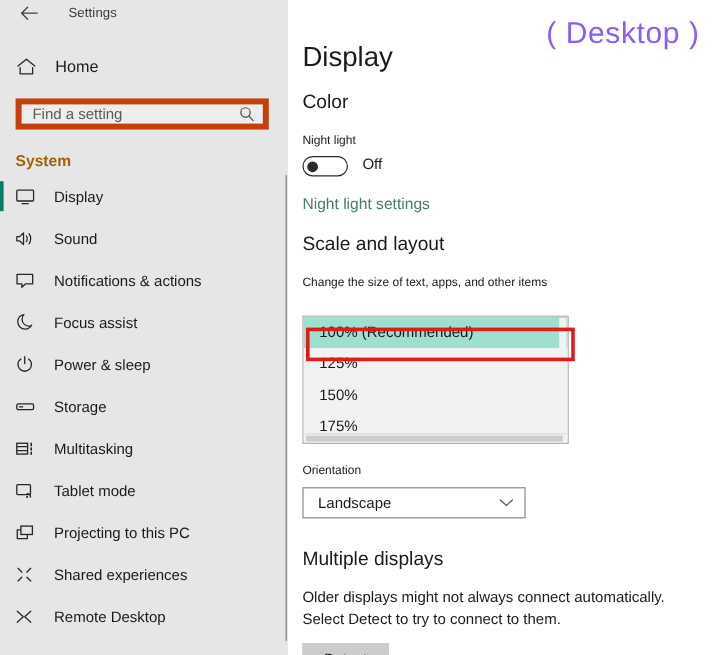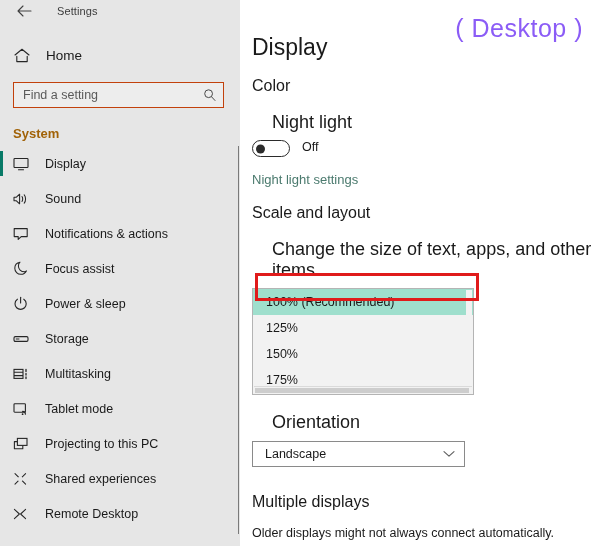--- a/index.html
+++ b/index.html
@@ -79,21 +79,21 @@
   .home-label {
     font-size: 13.5px;
     color: #1a1a1a;
     margin-left: 15px;
   }
 
   .search-wrap {
     margin: 10px 16px 0 13px;
     height: 26px;
     background: #ededed;
-    border: 1px solid #c2410c;
+    border: 5px solid #c2410c;
     display: flex;
     align-items: flex-end;
     position: relative;
   }
 
   .search-input {
     border: 0;
     outline: 0;
     background: transparent;
     font-family: "Liberation Sans", sans-serif;
@@ -197,24 +197,23 @@
   }
 
   .section-head {
     font-size: 16px;
     color: #1a1a1a;
     margin-top: 16px;
     font-weight: normal;
   }
 
   .field-label {
-    font-size: 18px;
+    font-size: 10px;
     color: #1a1a1a;
     margin-top: 17px;
-    margin-left: 20px;
   }
 
   
   .toggle-row {
     display: flex;
     align-items: flex-start;
     margin-top: 7px;
   }
 
   .toggle {
@@ -248,21 +247,21 @@
     display: inline-block;
     font-size: 13px;
     color: #4b7a6e;
     margin-top: 15px;
     text-decoration: none;
   }
 
   
   .scale-list {
     position: relative;
-    margin-top: 7px;
+    margin-top: 22px;
     width: 222px;
     height: 107px;
     background: #f2f2f2;
     border: 1px solid #b4b4b4;
     overflow: hidden;
   }
 
   .scale-option {
     height: 26px;
     display: flex;
@@ -307,21 +306,21 @@
     top: 273px;
     width: 224px;
     height: 28px;
     border: 3px solid #e01b1b;
     pointer-events: none;
   }
 
   
   .combo {
     margin-top: 8px;
-    width: 213px;
+    width: 186px;
     height: 26px;
     background: #ffffff;
     border: 1px solid #8a8a8a;
     display: flex;
     align-items: center;
     position: relative;
   }
   .combo-value {
     font-size: 12.5px;
     color: #1a1a1a;

